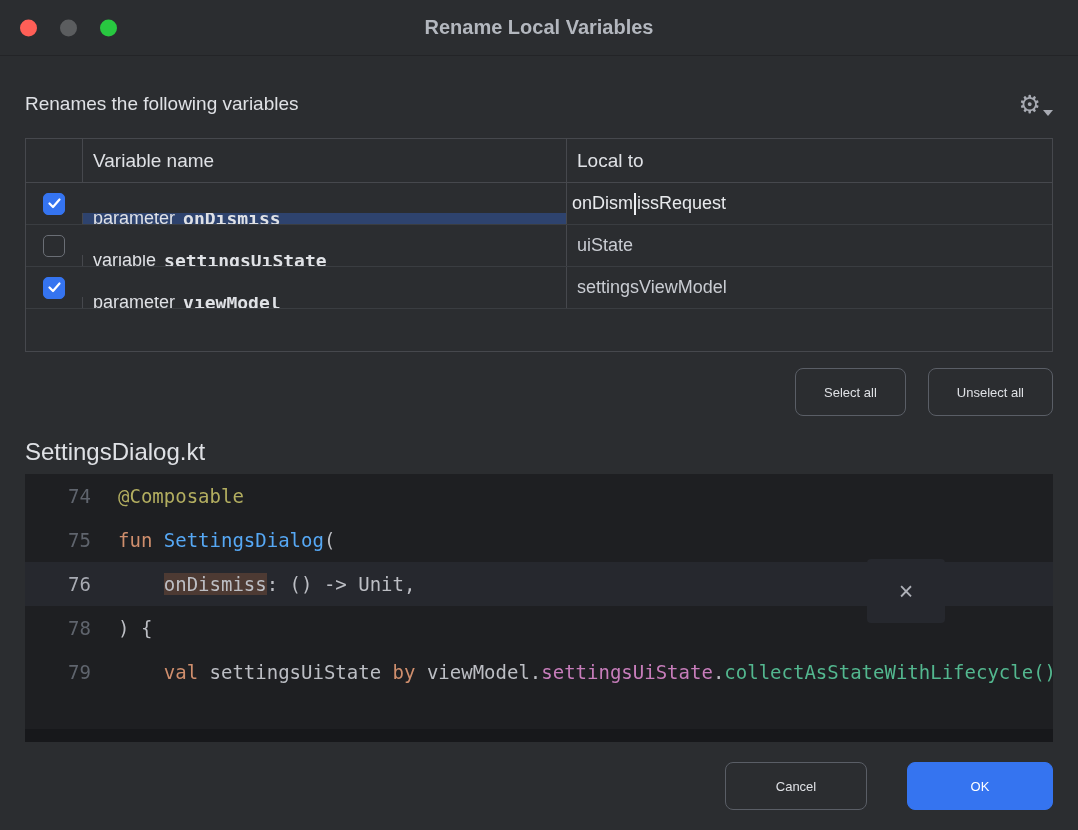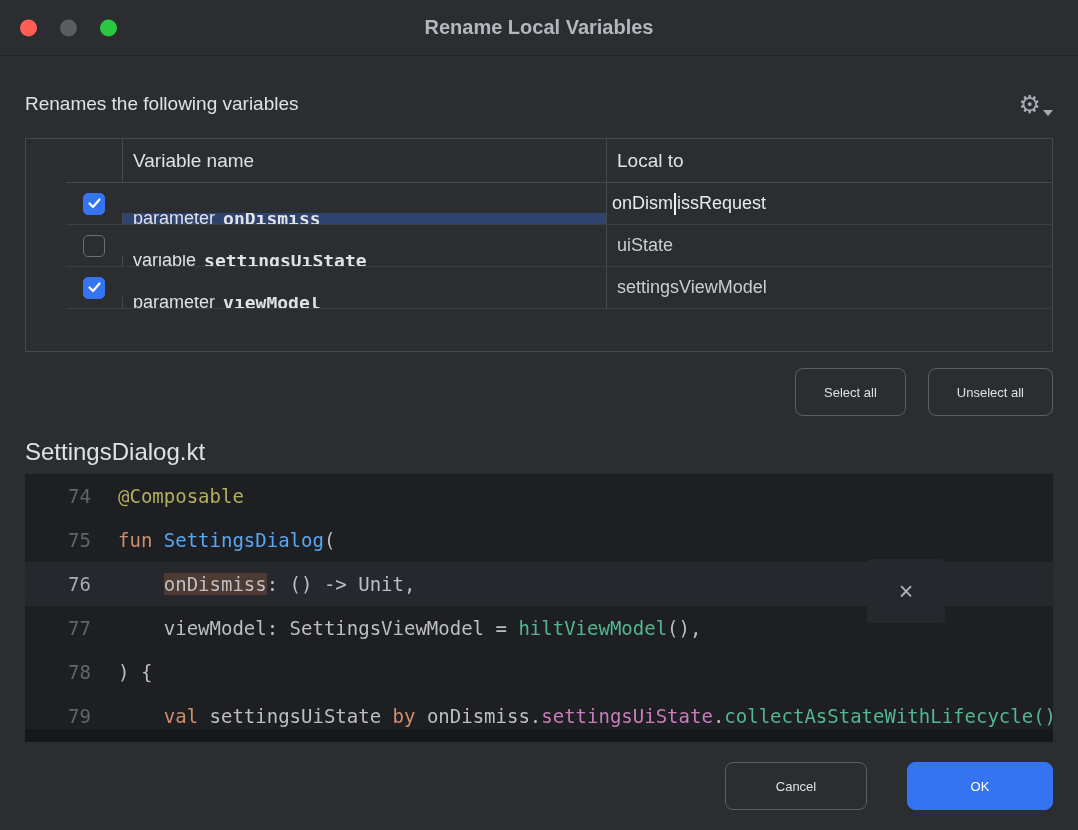--- a/index.html
+++ b/index.html
@@ -38,21 +38,21 @@
   .desc-row { margin-top: 30px; height: 36px; display: flex; justify-content: space-between; align-items: center; }
   .desc { font-size: 19px; }
   .gear { background: none; border: none; color: #a8abb3; font-size: 25px; line-height: 1; position: relative; padding: 2px 12px 2px 2px; cursor: pointer; }
   .gear-arrow {
     position: absolute; right: 0; bottom: 3px;
     width: 0; height: 0;
     border-left: 5px solid transparent; border-right: 5px solid transparent;
     border-top: 6px solid #a8abb3;
   }
   
-  .var-table { margin-top: 16px; height: 214px; border: 1px solid var(--border, #46484d); display: flex; flex-direction: column; padding-left: 40px; }
+  .var-table { margin-top: 16px; height: 214px; border: 1px solid var(--border, #46484d); display: flex; flex-direction: column; }
   .t-head, .t-row { display: grid; grid-template-columns: 56px 484px 1fr; }
   .t-head { height: 44px; border-bottom: 1px solid var(--border, #46484d); flex: 0 0 auto; }
   .hcell { display: flex; align-items: center; font-size: 19px; padding-left: 10px; color: var(--text-primary, #dfe1e5); }
   .hcell + .hcell { border-left: 1px solid var(--border, #46484d); }
   .t-row { height: 42px; flex: 0 0 auto; border-bottom: 1px solid var(--row-border, #3a3d41); cursor: default; }
   .cell { display: flex; align-items: center; font-size: 18px; overflow: hidden; }
   .cb-cell { justify-content: center; }
   .name-cell { padding-left: 10px; border-left: 1px solid var(--border, #46484d); margin-top: 30px; }
   .rename-cell { padding-left: 10px; border-left: 1px solid var(--border, #46484d); color: #c9ccd2; }
   .rename-cell.editing { padding-left: 5px; color: #e8eaed; }
@@ -210,33 +210,29 @@
       <div class="code-line">
         <span class="gutter">75</span>
         <span class="code"><span class="tok keyword">fun </span><span class="tok function-decl">SettingsDialog</span><span class="tok plain">(</span></span>
       </div>
 
       <div class="code-line current">
         <span class="gutter">76</span>
         <span class="code"><span class="tok plain">    </span><span class="tok rename-highlight">onDismiss</span><span class="tok plain">: () -&gt; Unit,</span></span>
       </div>
 
-      <div class="code-line">
-        <span class="gutter">77</span>
-        <span class="code"><span class="tok plain">    viewModel: SettingsViewModel = </span><span class="tok composable-call">hiltViewModel</span><span class="tok plain">(),</span></span>
-      </div>
 
       <div class="code-line">
         <span class="gutter">78</span>
         <span class="code"><span class="tok plain">) {</span></span>
       </div>
 
       <div class="code-line">
         <span class="gutter">79</span>
-        <span class="code"><span class="tok plain">    </span><span class="tok keyword">val </span><span class="tok plain">settingsUiState </span><span class="tok keyword">by </span><span class="tok plain">onDismiss.</span><span class="tok property">settingsUiState</span><span class="tok plain">.</span><span class="tok composable-call">collectAsStateWithLifecycle()</span></span>
+        <span class="code"><span class="tok plain">    </span><span class="tok keyword">val </span><span class="tok plain">settingsUiState </span><span class="tok keyword">by </span><span class="tok plain">viewModel.</span><span class="tok property">settingsUiState</span><span class="tok plain">.</span><span class="tok composable-call">collectAsStateWithLifecycle()</span></span>
       </div>
 
       <div class="editor-popup">
         <button class="popup-close">×</button>
       </div>
 
       <div class="editor-bottom"></div>
     </div>
 
     <div class="dialog-btn-row">

